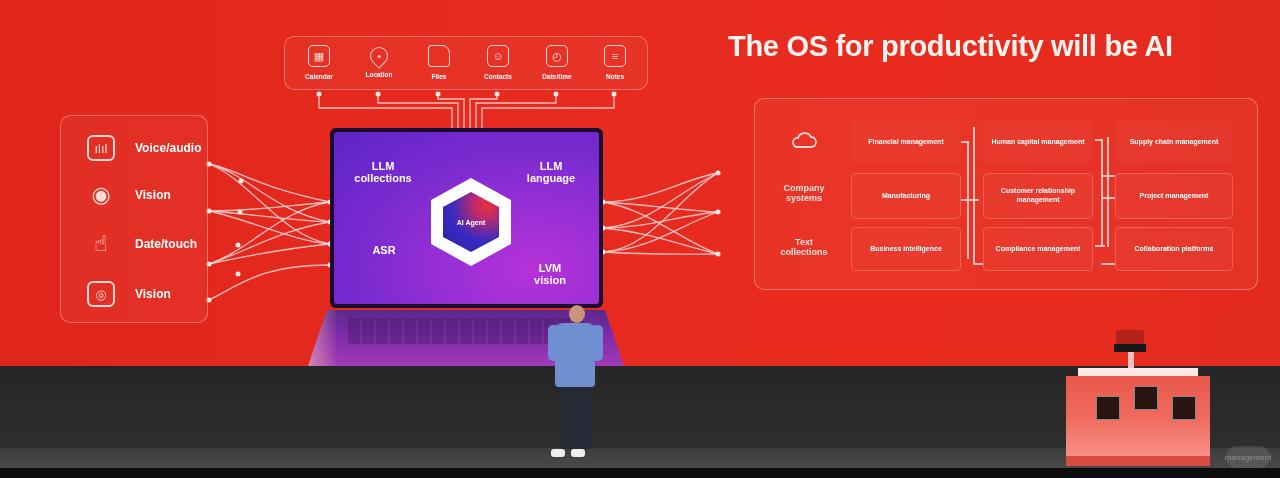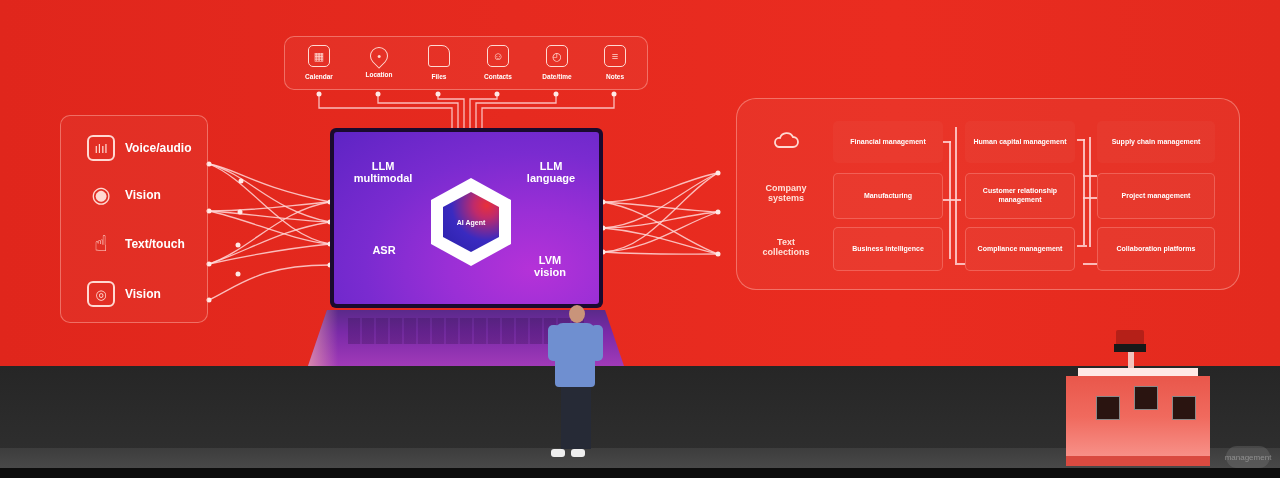--- a/index.html
+++ b/index.html
@@ -46,21 +46,21 @@
     width: 22px; height: 22px; margin: 0 auto; border: 1.6px solid #ffd9d2;
     border-radius: 5px; display: flex; align-items: center; justify-content: center;
     color: #ffd9d2; font-size: 11px; line-height: 1;
   }
   .top-item .ico.round { border-radius: 50% 50% 50% 0; transform: rotate(-45deg); width: 18px; height: 18px; margin-top: 2px; }
   .top-item .ico.round span { transform: rotate(45deg); }
   .top-item .lbl { font-size: 6.5px; font-weight: 700; margin-top: 6px; color: #fff; }
 
   
   .left-panel { left: 60px; top: 115px; width: 148px; height: 208px; }
-  .in-item { position: absolute; left: 26px; height: 28px; display: flex; align-items: center; gap: 10px; }
+  .in-item { position: absolute; left: 26px; height: 28px; display: flex; align-items: center; gap: 20px; }
   .in-item .ico {
     width: 28px; height: 26px; border: 2px solid #ffd9d2; border-radius: 6px;
     display: flex; align-items: center; justify-content: center; color: #ffd9d2; font-size: 13px;
   }
   .in-item .ico.plain { border: none; font-size: 22px; }
   .in-item .lbl { font-size: 12px; font-weight: 700; color: #fff; }
 
   
   .laptop-screen {
     position: absolute; left: 330px; top: 128px; width: 273px; height: 180px;
@@ -96,21 +96,21 @@
   }
   .hex-inner {
     position: absolute; left: 12px; top: 14px; width: 56px; height: 60px;
     background: radial-gradient(circle at 78% 22%, #e8303a 0%, #c02a6a 20%, #3a2ac0 55%, #2a20a8 100%);
     clip-path: polygon(50% 0, 100% 25%, 100% 75%, 50% 100%, 0 75%, 0 25%);
     display: flex; align-items: center; justify-content: center;
   }
   .hex-inner span { font-size: 7px; font-weight: 700; color: #fff; }
 
   
-  .right-panel { left: 736px; top: 98px; width: 504px; height: 192px; border-radius: 20px; }
+  .right-panel { left: 754px; top: 98px; width: 504px; height: 192px; }
   .cat-label {
     position: absolute; font-size: 9px; font-weight: 700; text-align: center; color: #ffe1d9; line-height: 1.15;
   }
   .cloud-icon {
     position: absolute; left: 36px; top: 32px; width: 26px; height: 18px;
   }
   .sys-box {
     position: absolute; border: 1px solid rgba(255,170,160,0.35); border-radius: 5px;
     background: rgba(255,255,255,0.03);
     display: flex; align-items: center; justify-content: center; text-align: center;
@@ -207,20 +207,21 @@
         <circle cx="330" cy="265" r="2.5"></circle>
       <circle cx="603" cy="202" r="2.5"></circle>
         <circle cx="603" cy="228" r="2.5"></circle>
         <circle cx="603" cy="252" r="2.5"></circle>
       <circle cx="718" cy="173" r="2.5"></circle>
         <circle cx="718" cy="212" r="2.5"></circle>
         <circle cx="718" cy="254" r="2.5"></circle>
     </g>
   </svg>
 
+  <h1 class="slide-title">The OS for productivity will be AI</h1>
 
   <div class="panel top-panel">
     <div class="top-item" style="left:4px">
       <div class="ico">▦</div>
       <div class="lbl">Calendar</div>
     </div>
     <div class="top-item" style="left:64px">
       <div class="ico round">
           <span>•</span>
         </div>
@@ -248,42 +249,42 @@
     <div class="in-item" style="top:18px">
       <div class="ico">ılıl</div>
       <span class="lbl">Voice/audio</span>
     </div>
     <div class="in-item" style="top:65px">
       <div class="ico plain">◉</div>
       <span class="lbl">Vision</span>
     </div>
     <div class="in-item" style="top:114px">
       <div class="ico plain">☝</div>
-      <span class="lbl">Text/touch</span>
+      <span class="lbl">Date/touch</span>
     </div>
     <div class="in-item" style="top:164px">
       <div class="ico">◎</div>
       <span class="lbl">Vision</span>
     </div>
   </div>
 
   <div class="laptop-screen">
     <div class="laptop-display">
       <div class="corner" style="left:14px; top:28px; width:70px">
         <div>LLM</div>
-        <div>multimodal</div>
+        <div>collections</div>
       </div>
       <div class="corner" style="left:182px; top:28px; width:70px">
         <div>LLM</div>
         <div>language</div>
       </div>
       <div class="corner" style="left:30px; top:112px; width:40px">
         <div>ASR</div>
       </div>
-      <div class="corner" style="left:186px; top:122px; width:60px">
+      <div class="corner" style="left:186px; top:130px; width:60px">
         <div>LVM</div>
         <div>vision</div>
       </div>
       <div class="hex-outer">
         <div class="hex-inner">
           <span>AI Agent</span>
         </div>
       </div>
     </div>
   </div>

